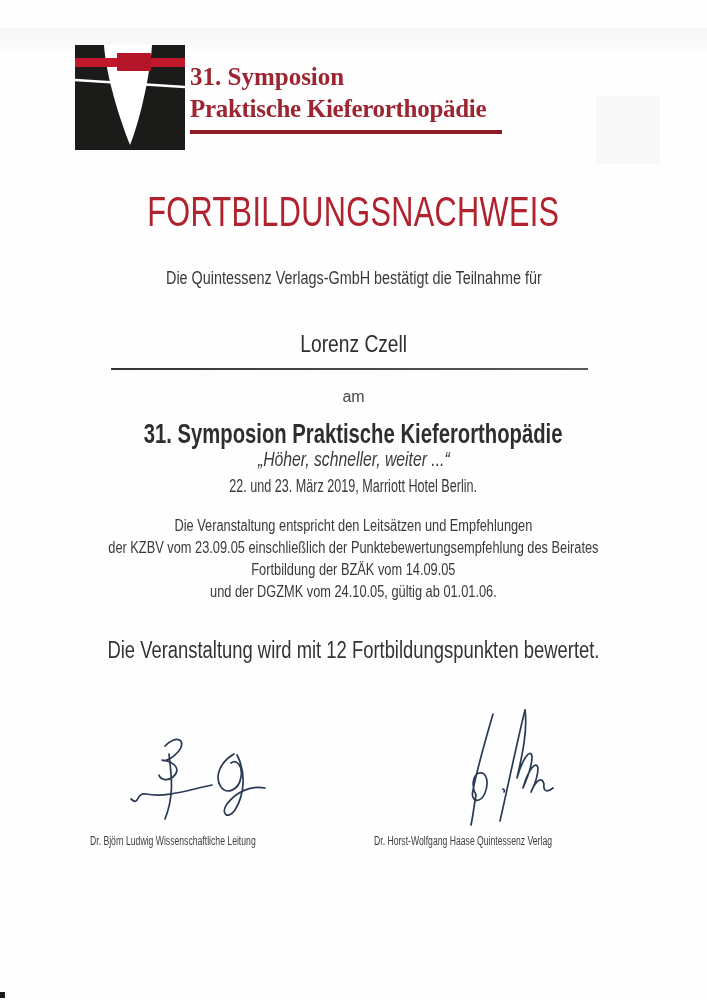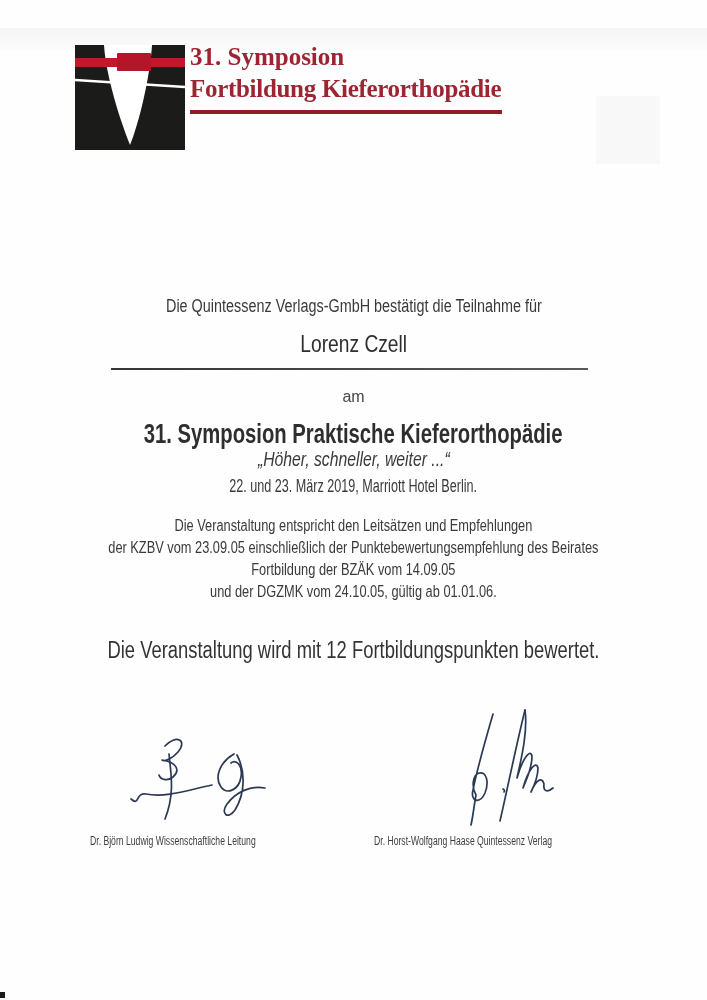--- a/index.html
+++ b/index.html
@@ -12,38 +12,38 @@
   .scan-band { position:absolute; left:0; top:28px; width:707px; height:22px;
     background:linear-gradient(to bottom, rgba(0,0,0,0.035), rgba(0,0,0,0.012)); }
   .scan-patch { position:absolute; left:596px; top:96px; width:64px; height:68px;
     background:rgba(0,0,0,0.022); }
   .scan-speck { position:absolute; left:0; top:992px; width:5px; height:6px; background:#1a1a1a; }
 
   
   .logo { position:absolute; left:75px; top:45px; width:110px; height:105px; }
   .header-text { position:absolute; left:190px; top:41px; width:480px;
     font-family:"Liberation Serif", serif; color:#9c2531; }
-  .ht-line1 { font-size:25px; font-weight:700; line-height:32px; }
+  .ht-line1 { font-size:25px; font-weight:700; line-height:32px;margin-top:20px; }
   .ht-line2 { font-size:25px; font-weight:700; line-height:32px; letter-spacing:-0.3px; }
   .ht-rule  { margin-top:5px; width:312px; height:4px; background:#8e1d27; }
   .ht-sub   { margin-top:7px; font-size:19px; line-height:24px; }
 
   
   .row { position:absolute; left:0; width:707px; text-align:center; }
   .cond  { display:inline-block; white-space:nowrap; transform-origin:50% 50%; }
   .s70 { transform:scaleX(0.70); }
   .s73 { transform:scaleX(0.73); }
   .s75 { transform:scaleX(0.75); }
   .s80 { transform:scaleX(0.80); }
   .condl { display:inline-block; white-space:nowrap; transform-origin:left center; }
   .s72l { transform:scaleX(0.72); }
   .s82l { transform:scaleX(0.82); }
 
   .doc-heading { top:188px; font-size:42px; font-weight:400; color:#b1222f; letter-spacing:0.5px; }
-  .intro       { top:268px; font-size:18px;margin-top:28px; }
+  .intro       { top:268px; font-size:18px; }
   .participant { top:330px; font-size:24px; font-weight:400; color:#2e2e2e; }
   .name-rule   { position:absolute; left:111px; top:368px; width:477px; height:2px;
                  background:linear-gradient(to right,#353535,#5a5a5a); }
   .preposition { top:388px; font-size:16px; color:#474747; }
   .event-title { top:419px; font-size:27px; font-weight:700; color:#2e2e2e; }
   .event-motto { top:447px; font-size:21px; font-style:italic; }
   .event-date  { top:476px; font-size:18px; }
   .accreditation { top:515px; font-size:16px; line-height:22px; }
   .acc-line { display:block; white-space:nowrap; }
   .points      { top:637px; font-size:23px; color:#333333; }
@@ -72,24 +72,25 @@
       <rect x="0" y="0" width="110" height="105" fill="#1b1b19"></rect>
       <path d="M29,0 L77,0 C75,32 64,78 55,100 C46,78 31,32 29,0 Z" fill="#ffffff"></path>
       <path d="M0,35 L110,42" stroke="#ffffff" stroke-width="2.6"></path>
       <rect x="0" y="13" width="110" height="9" fill="#c2182b"></rect>
       <rect x="42" y="8" width="34" height="18" rx="1" fill="#b51528"></rect>
     </svg>
   </div>
 
   <div class="header-text">
     <div class="ht-line1">31. Symposion</div>
-    <div class="ht-line2">Fortbildung Kieferorthopädie</div>
+    <div class="ht-line2">Praktische Kieferorthopädie</div>
     <div class="ht-rule"></div>
   </div>
 
+  <div class="row doc-heading"><span class="cond s73">FORTBILDUNGSNACHWEIS</span></div>
 
   <div class="row intro"><span class="cond s80">Die Quintessenz Verlags-GmbH bestätigt die Teilnahme für</span></div>
 
   <div class="row participant"><span class="cond s80">Lorenz Czell</span></div>
 
   <div class="name-rule"></div>
 
   <div class="row preposition"><span class="cond">am</span></div>
 
   <div class="row event-title"><span class="cond s75">31. Symposion Praktische Kieferorthopädie</span></div>

